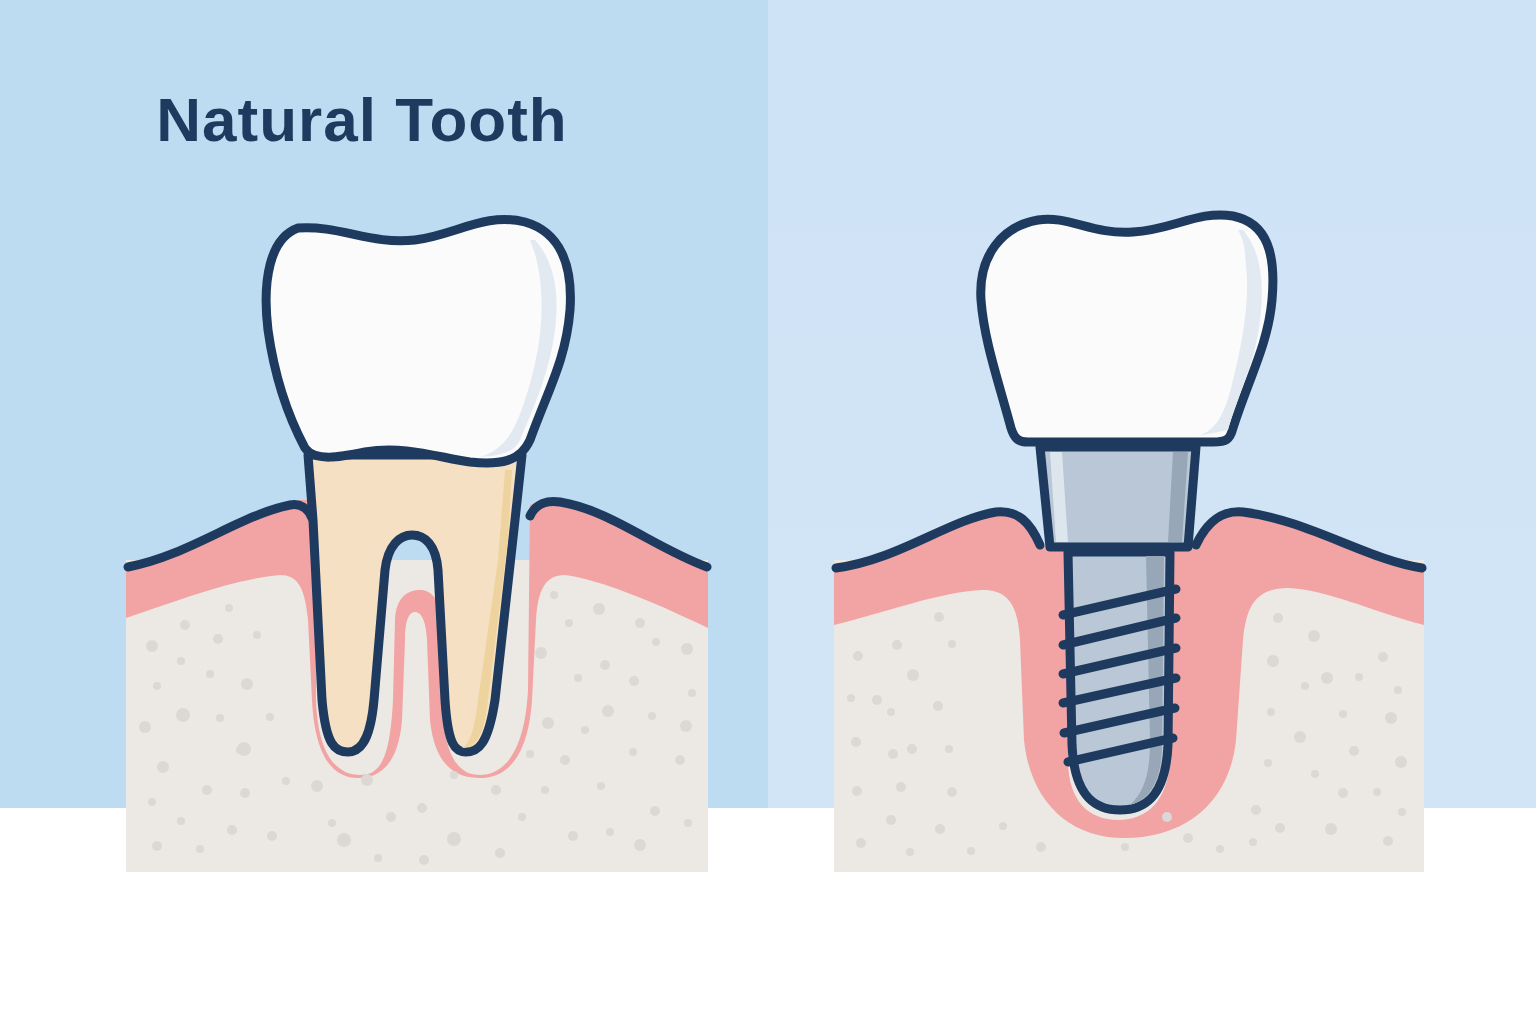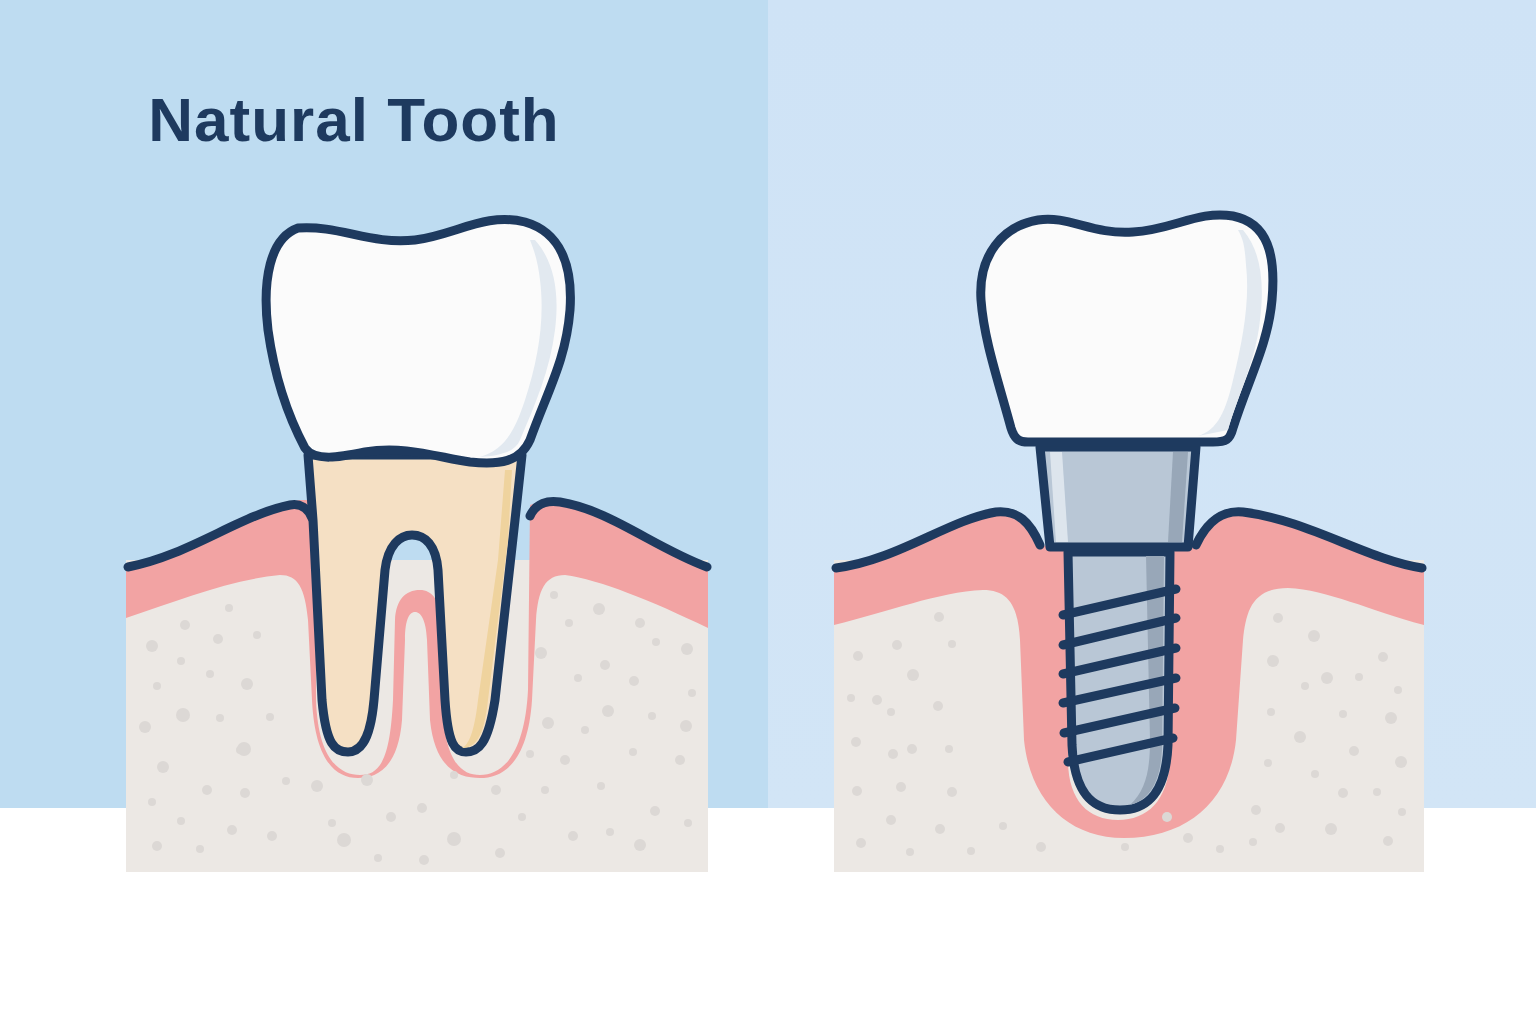--- a/index.html
+++ b/index.html
@@ -1,20 +1,20 @@
 <!DOCTYPE html>
 <html><head>
   <meta charset="utf-8">
   <style>
     html, body { margin: 0; padding: 0; }
     body {
       width: 1536px; height: 1024px; overflow: hidden; position: relative;
       font-family: "Liberation Sans", "DejaVu Sans", sans-serif;
     }
-    .panel { position: absolute; top: 0; height: 808px; }
+    .panel { position: absolute; top: 0; height: 808px; padding-left: 16px; }
     .panel.left { left: 0; width: 768px; background: #bedcf1; }
     .panel.right { left: 768px; width: 768px; background: linear-gradient(180deg, #cfe3f6 0%, #d2e5f6 100%); }
     .title {
       position: absolute; top: 84px; left: 0; width: 100%; text-align: center;
       font-size: 62px; font-weight: bold; color: #1e3a5f; letter-spacing: 1px;
       line-height: 72px;
     }
     .panel.left .title { left: -30px; }
     .panel.right .title { left: -10px; }
     svg.art { position: absolute; left: 0; top: 0; }

